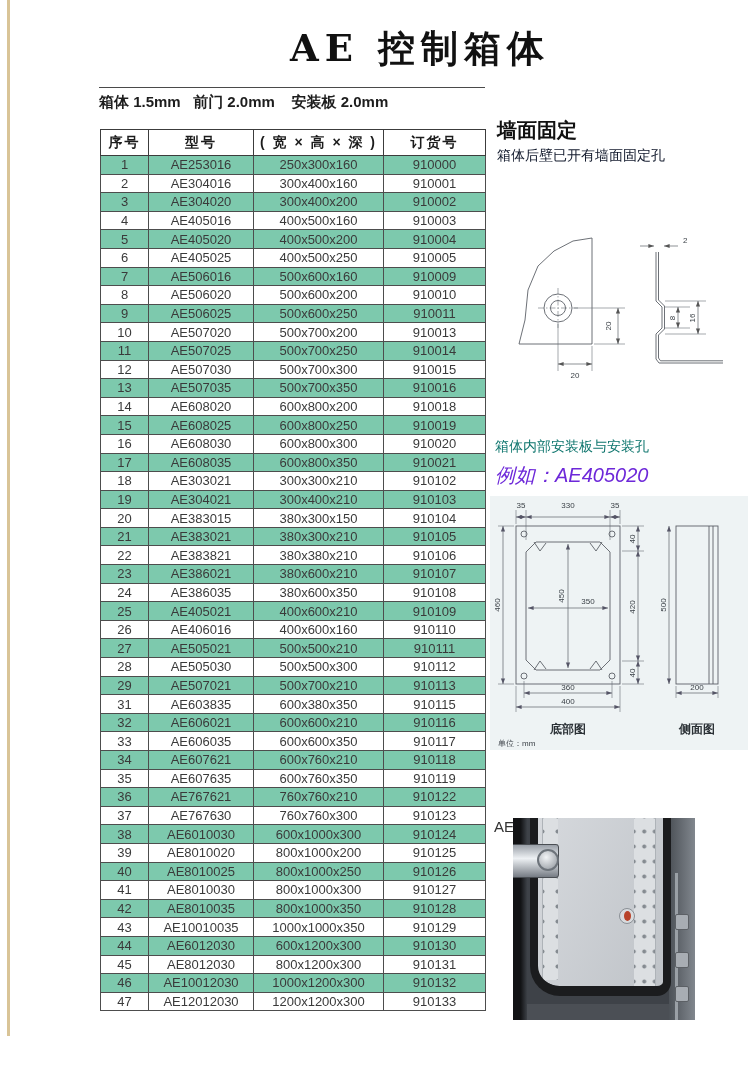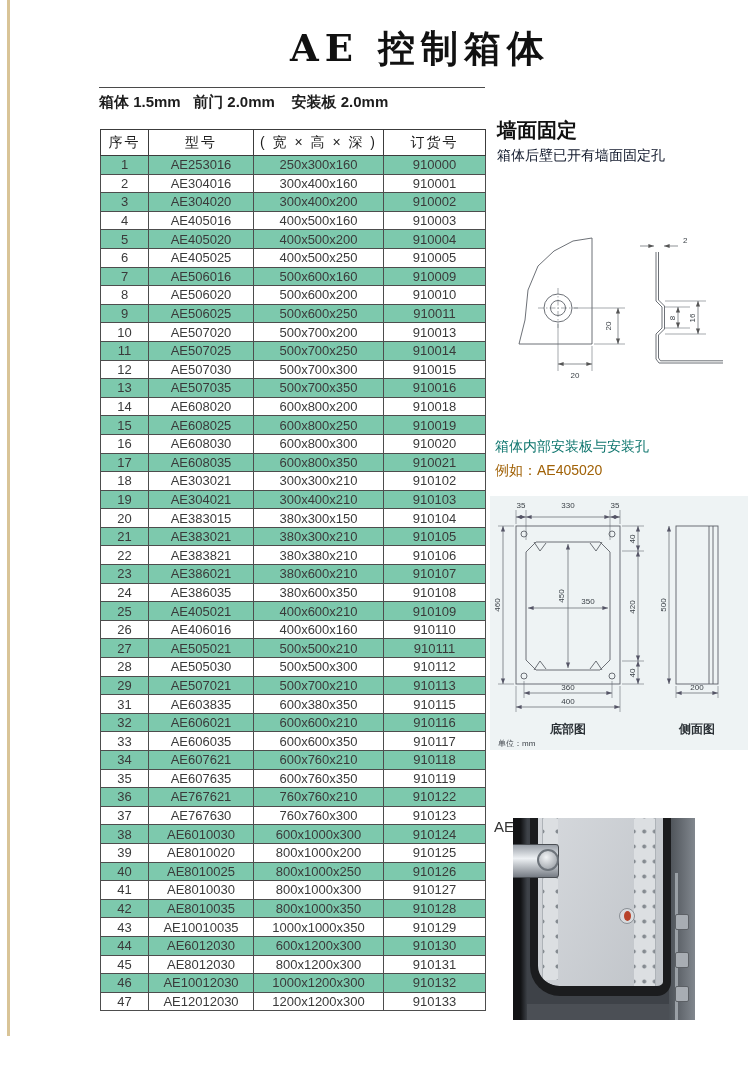--- a/index.html
+++ b/index.html
@@ -12,31 +12,31 @@
               font-family:"DejaVu Serif",serif;font-size:37px;font-weight:700;
               letter-spacing:6px;color:#111;white-space:nowrap;}
 
   .spec-rule{position:absolute;left:99px;top:87px;width:386px;height:1px;background:#4a4a4a;}
   .spec-block{position:absolute;left:99px;top:92px;width:386px;text-align:left;
               font-size:15px;font-weight:700;color:#1d1d1d;line-height:19px;white-space:pre;}
 
   table.spec-table{position:absolute;left:100px;top:129px;width:385px;border-collapse:collapse;
                    table-layout:fixed;}
   table.spec-table th{border:1px solid #3c3c3c;height:25px;background:#fff;font-size:14px;
-                      font-weight:400;color:#1c1c1c;letter-spacing:2px;padding:0;}
+                      font-weight:700;color:#1c1c1c;letter-spacing:2px;padding:0;}
   table.spec-table td{border:1px solid #4d4d4d;height:17.6px;padding:0;text-align:center;
                       font-size:13px;color:#3a3a3a;line-height:1;}
   table.spec-table tbody tr:nth-child(odd) td{background:#7dc9ad;}
 
   .wall-title{position:absolute;left:497px;top:117px;font-size:20px;font-weight:700;color:#111;}
   .wall-desc{position:absolute;left:497px;top:147px;font-size:14px;color:#0f172a;}
   .wall-svg{position:absolute;left:494px;top:224px;}
 
   .plate-line1{position:absolute;left:495px;top:438px;font-size:14px;color:#0f766e;}
-  .plate-line2{position:absolute;left:495px;top:462px;font-size:14px;color:#a16207;}
+  .plate-line2{position:absolute;left:495px;top:462px;font-size:20px;color:#6d28d9;font-style:italic;}
   .plate-svg{position:absolute;left:490px;top:496px;background:#eef3f4;}
 
   .door-title{position:absolute;left:494px;top:818px;font-size:15px;color:#333;}
 
   svg .o{fill:none;stroke:#5c6168;stroke-width:0.9;}
   svg .ext{fill:none;stroke:#6a7077;stroke-width:0.6;}
   svg .dim{fill:none;stroke:#5c6168;stroke-width:0.7;}
   svg .cl{fill:none;stroke:#6a7077;stroke-width:0.6;stroke-dasharray:6 2 1.5 2;}
   svg text{font-family:"Liberation Sans",sans-serif;font-size:8px;fill:#3c4248;}
   svg text.cap{font-size:12px;font-weight:700;fill:#2b3136;}

